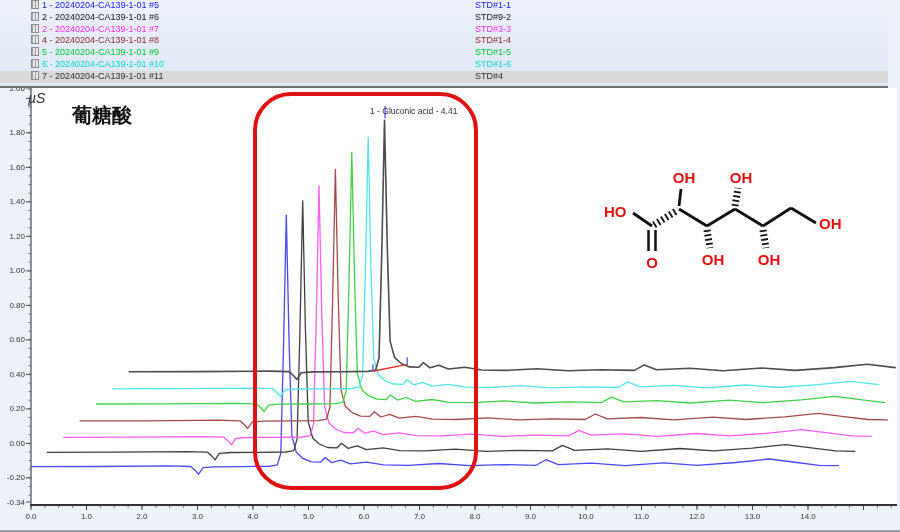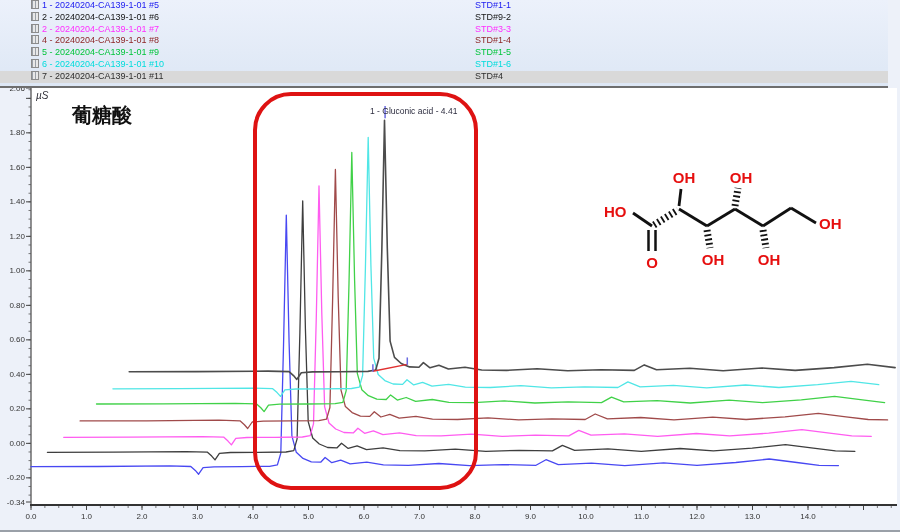--- a/index.html
+++ b/index.html
@@ -21,21 +21,21 @@
   .inj-icon{
     display:inline-block;width:8px;height:9px;margin-right:3px;vertical-align:-1px;
     border:1px solid #8b8b8b;background:
       repeating-linear-gradient(90deg,#9aa0a8 0 1px,#e8e8e8 1px 3px);
     box-sizing:border-box;
   }
   .inj-label{letter-spacing:0;}
   .std-label{position:absolute;left:475px;top:0;}
   
   #plot-svg{position:absolute;left:0;top:0;z-index:1;}
-  .unit-label{position:absolute;left:36px;top:90px;font-size:10px;font-style:italic;color:#2f2f38;z-index:4;}
+  .unit-label{position:absolute;left:28px;top:90px;font-size:14px;font-style:italic;color:#2f2f38;z-index:4;}
   .plot-title{position:absolute;left:72px;top:102px;font-size:20px;font-weight:bold;color:#111;z-index:4;}
   .peak-label{position:absolute;left:370px;top:106px;font-size:8.5px;color:#2e2e40;z-index:4;white-space:nowrap;}
   .highlight-box{
     position:absolute;left:253px;top:92px;width:225px;height:398px;
     border:4px solid #de1212;border-radius:38px;box-sizing:border-box;
     z-index:5;pointer-events:none;
   }
   #structure-svg{position:absolute;left:0;top:0;z-index:4;pointer-events:none;}
   .bottom-edge{position:absolute;left:0;bottom:0;width:900px;height:2px;background:#9aa0a8;z-index:6;}
 </style>

